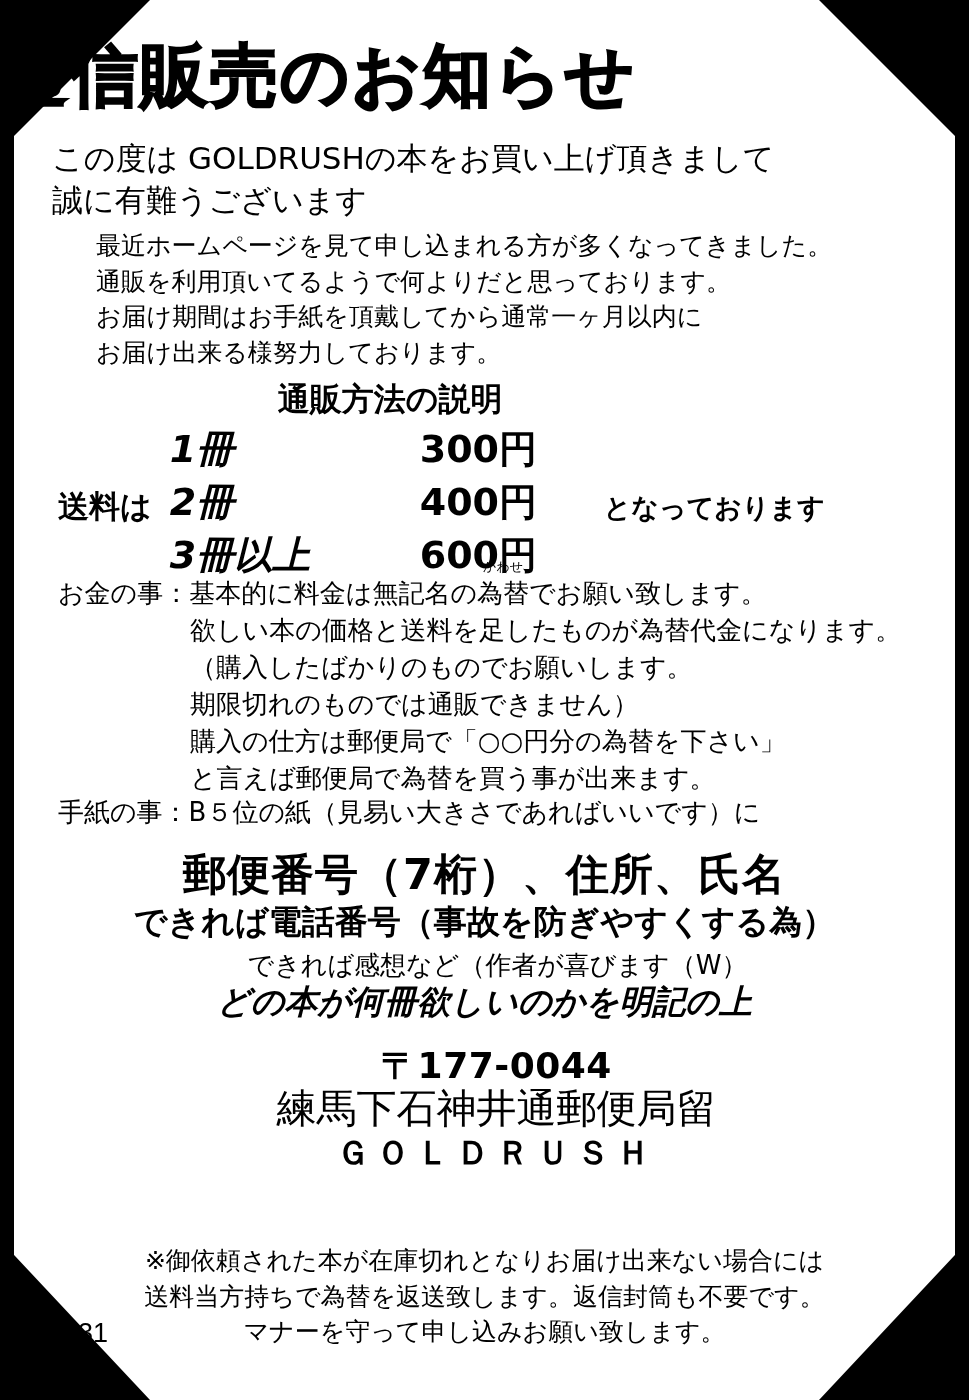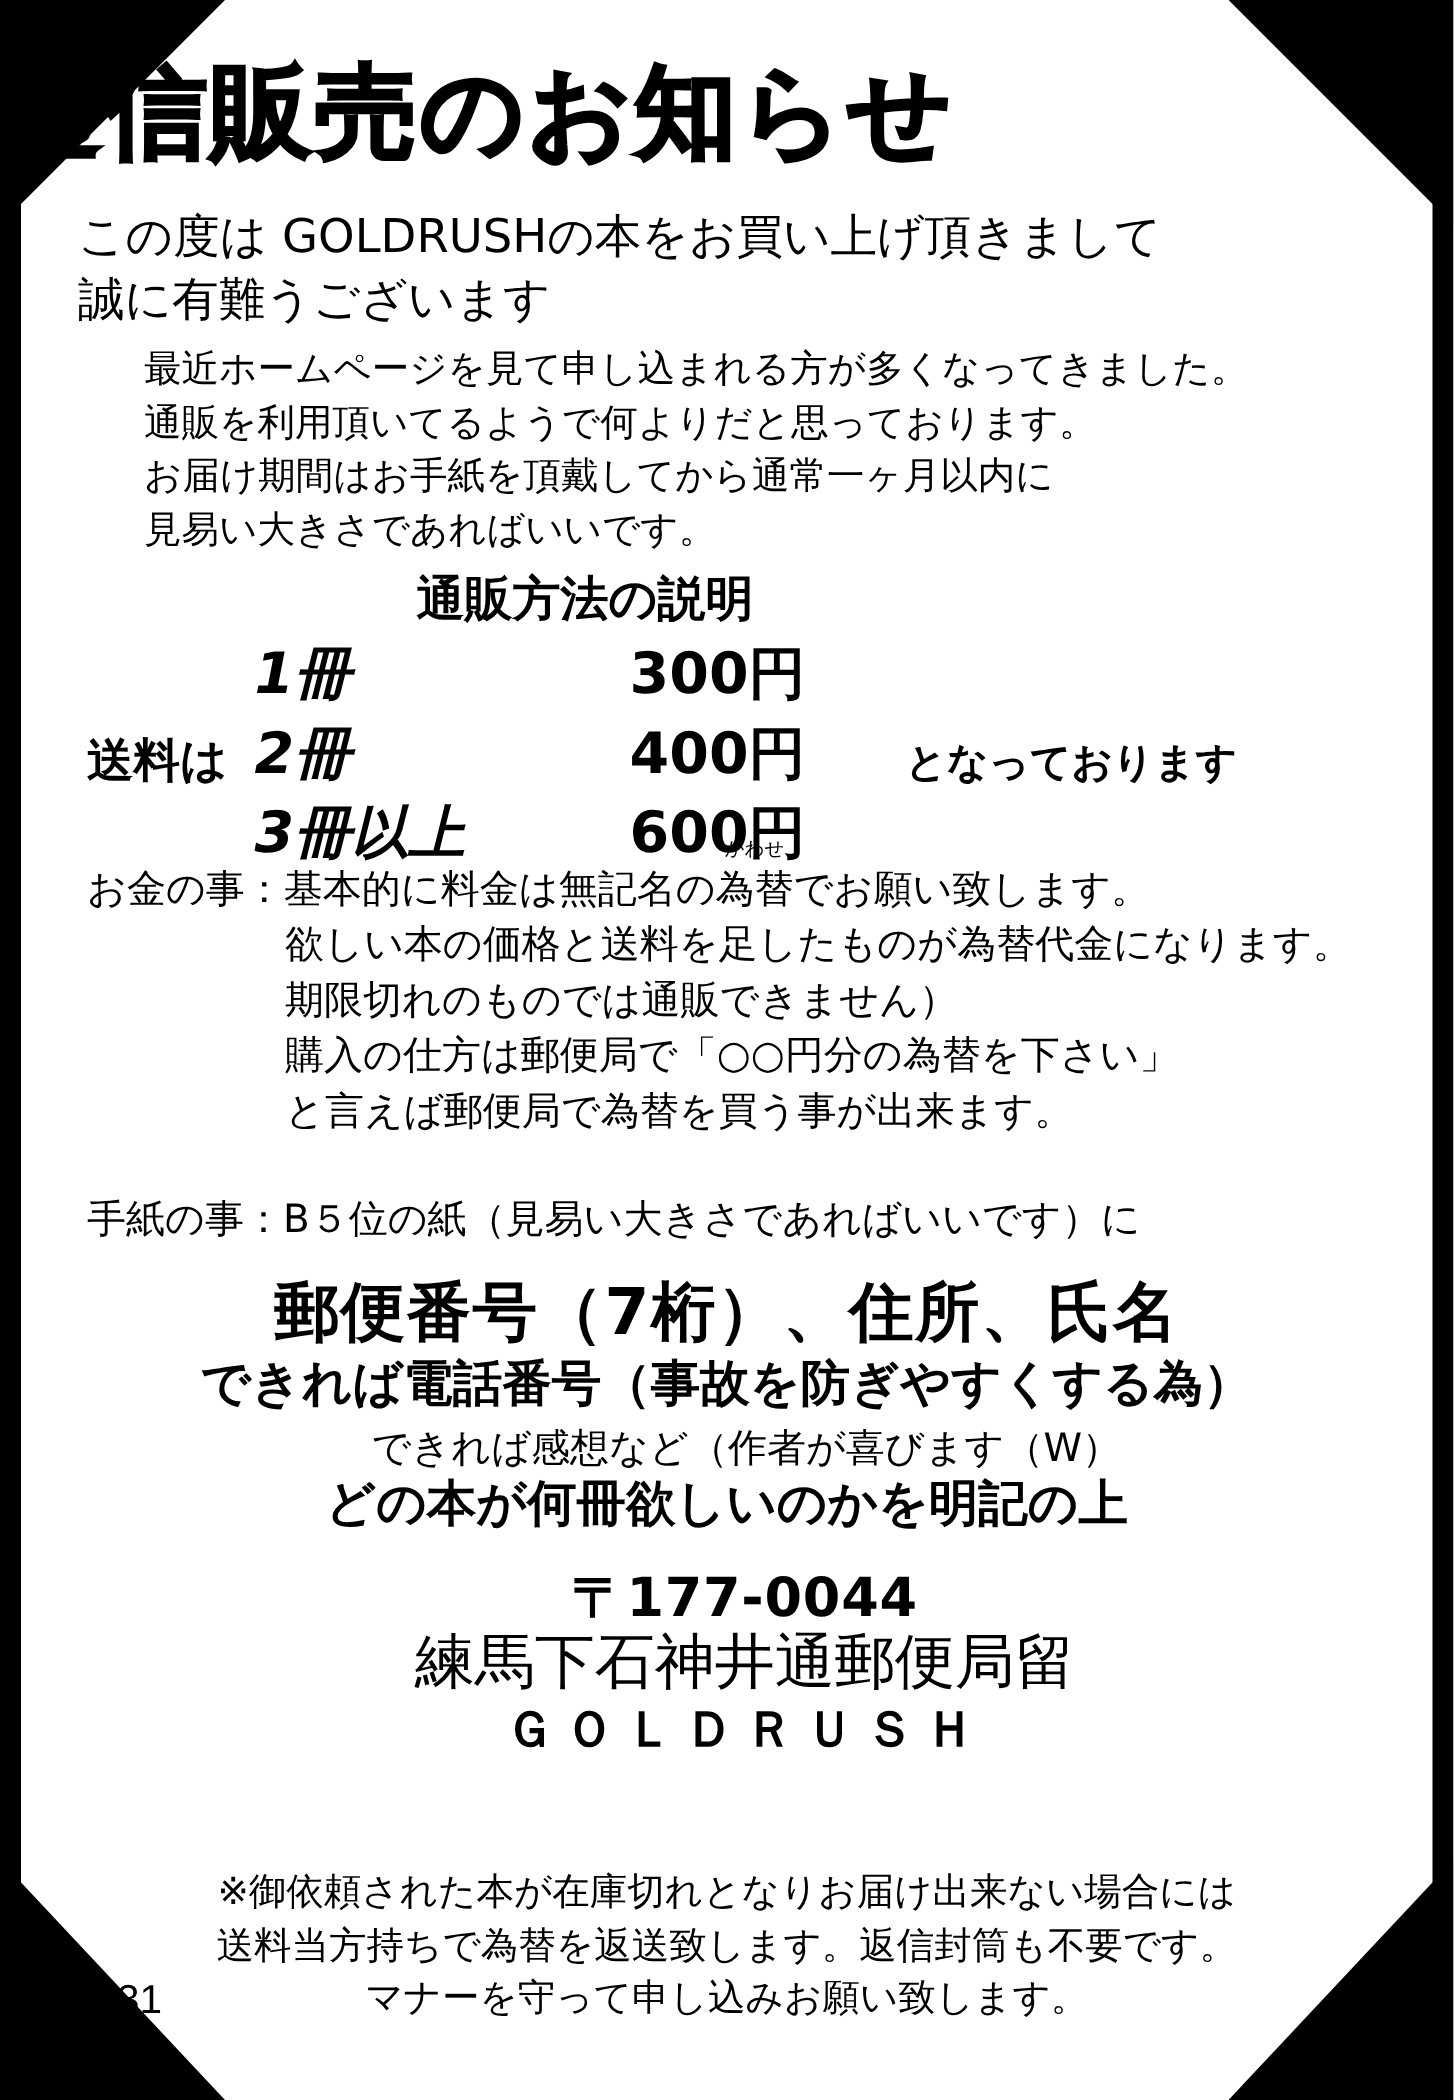--- a/index.html
+++ b/index.html
@@ -205,20 +205,21 @@
     padding-left: 13px;
   }
   .letter-mid2 {
     position: absolute;
     top: 980px;
     left: 0;
     width: 969px;
     text-align: center;
     font-size: 33px;
     font-weight: bold;
+    font-style: italic;
   }
 
   
   .addr {
     position: absolute;
     top: 1046px;
     left: 12px;
     width: 969px;
     text-align: center;
   }
@@ -280,21 +281,21 @@
 
   <div class="lead">
     <div>この度は GOLDRUSHの本をお買い上げ頂きまして</div>
     <div>誠に有難うございます</div>
   </div>
 
   <div class="intro">
     <div>最近ホームページを見て申し込まれる方が多くなってきました。</div>
     <div>通販を利用頂いてるようで何よりだと思っております。</div>
     <div>お届け期間はお手紙を頂戴してから通常一ヶ月以内に</div>
-    <div>見易い大きさであればいいです。</div>
+    <div>お届け出来る様努力しております。</div>
   </div>
 
   <div class="sec-title">通販方法の説明</div>
 
   <div class="fees">
     <div class="fees-label">送料は</div>
     <table class="fees-table">
       <tbody>
           <tr>
         <td class="qty">1冊</td>
@@ -311,20 +312,21 @@
     </tbody>
       </table>
     <div class="fees-suffix">となっております</div>
   </div>
 
   <div class="money">
     <div>
       <span>お金の事：基本的に料金は無記名の</span><span class="ruby-wrap"><span class="ruby">かわせ</span><span>為替</span></span><span>でお願い致します。</span>
     </div>
     <div class="indent">欲しい本の価格と送料を足したものが為替代金になります。</div>
+    <div class="indent">（購入したばかりのものでお願いします。</div>
     <div class="indent">期限切れのものでは通販できません）</div>
     <div class="indent">購入の仕方は郵便局で「○○円分の為替を下さい」</div>
     <div class="indent">と言えば郵便局で為替を買う事が出来ます。</div>
   </div>
 
   <div class="letter-head">手紙の事：B５位の紙（見易い大きさであればいいです）に</div>
   <div class="letter-big">郵便番号（7桁）、住所、氏名</div>
   <div class="letter-mid">できれば電話番号（事故を防ぎやすくする為）</div>
   <div class="letter-small">できれば感想など（作者が喜びます（W）</div>
   <div class="letter-mid2">どの本が何冊欲しいのかを明記の上</div>

